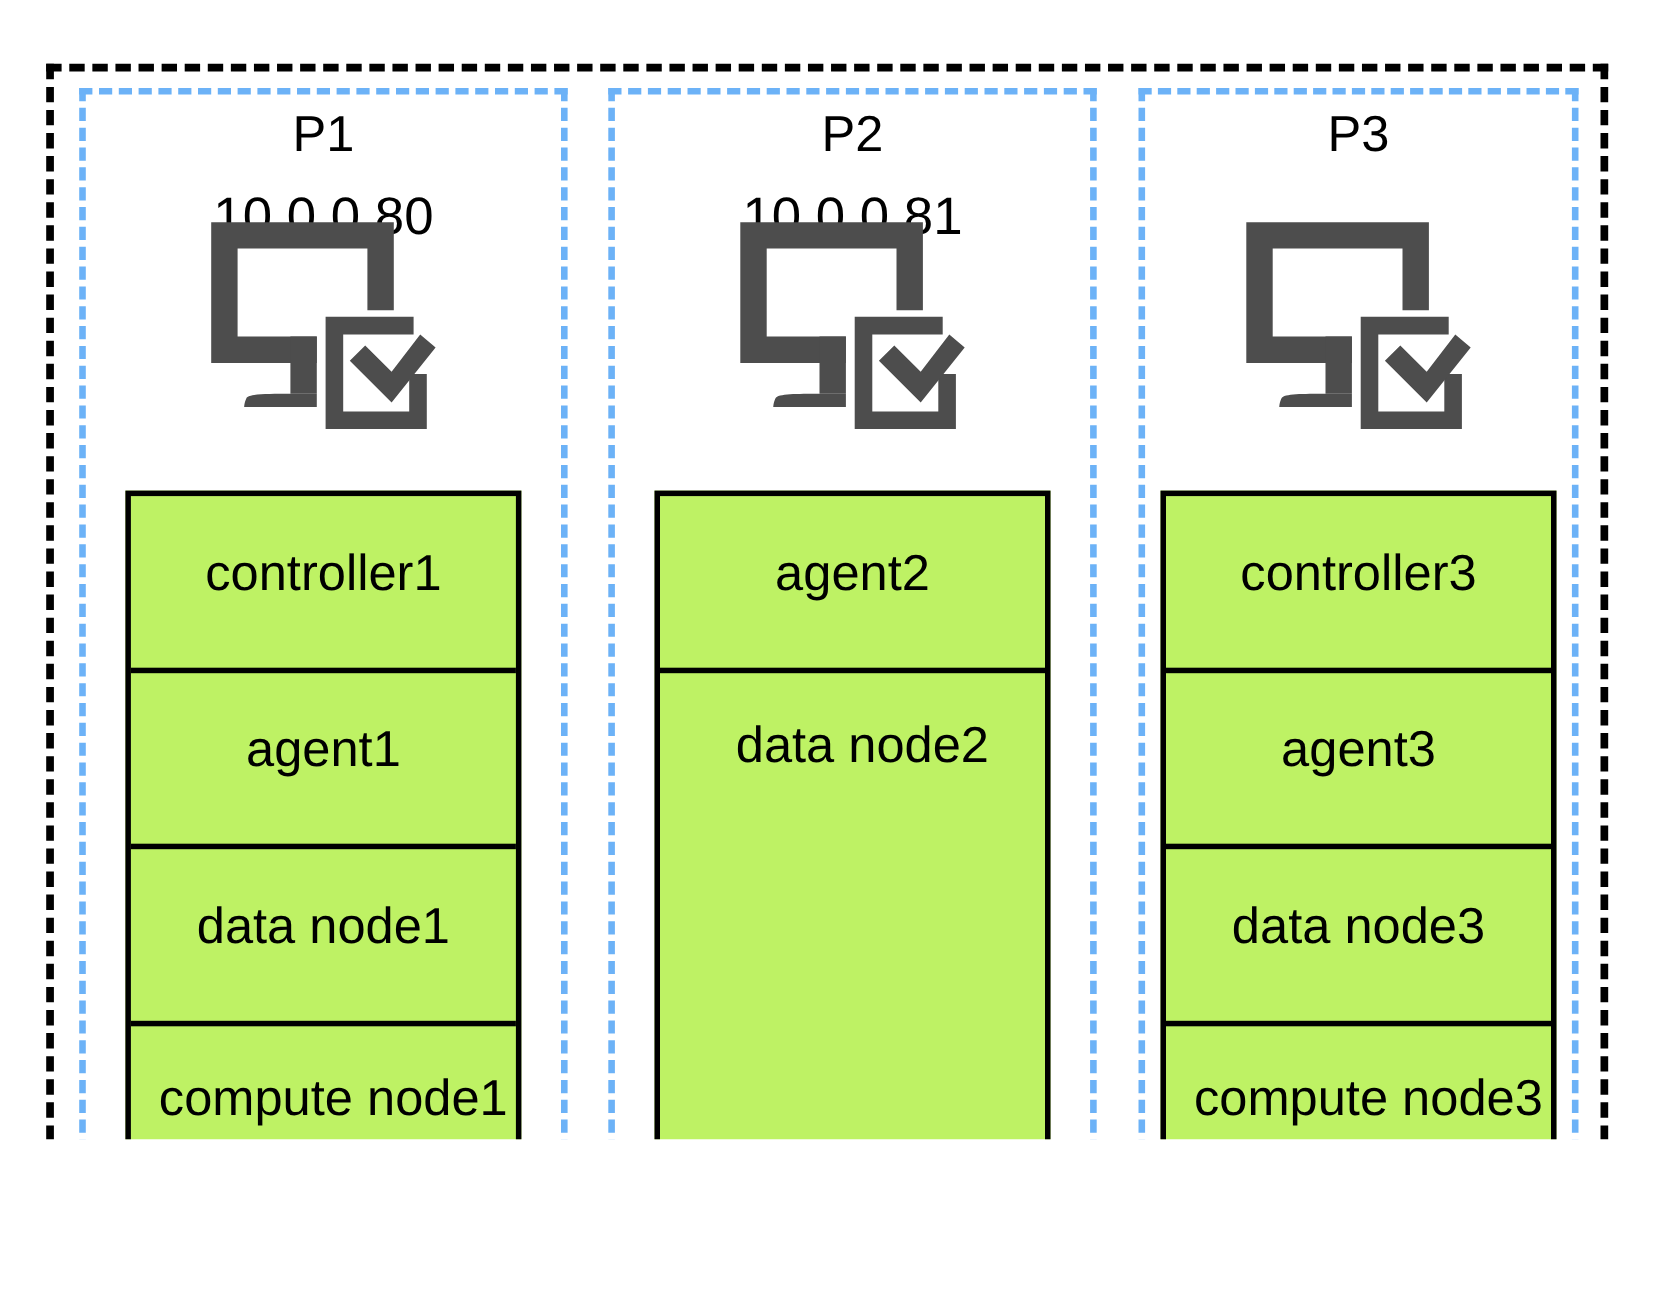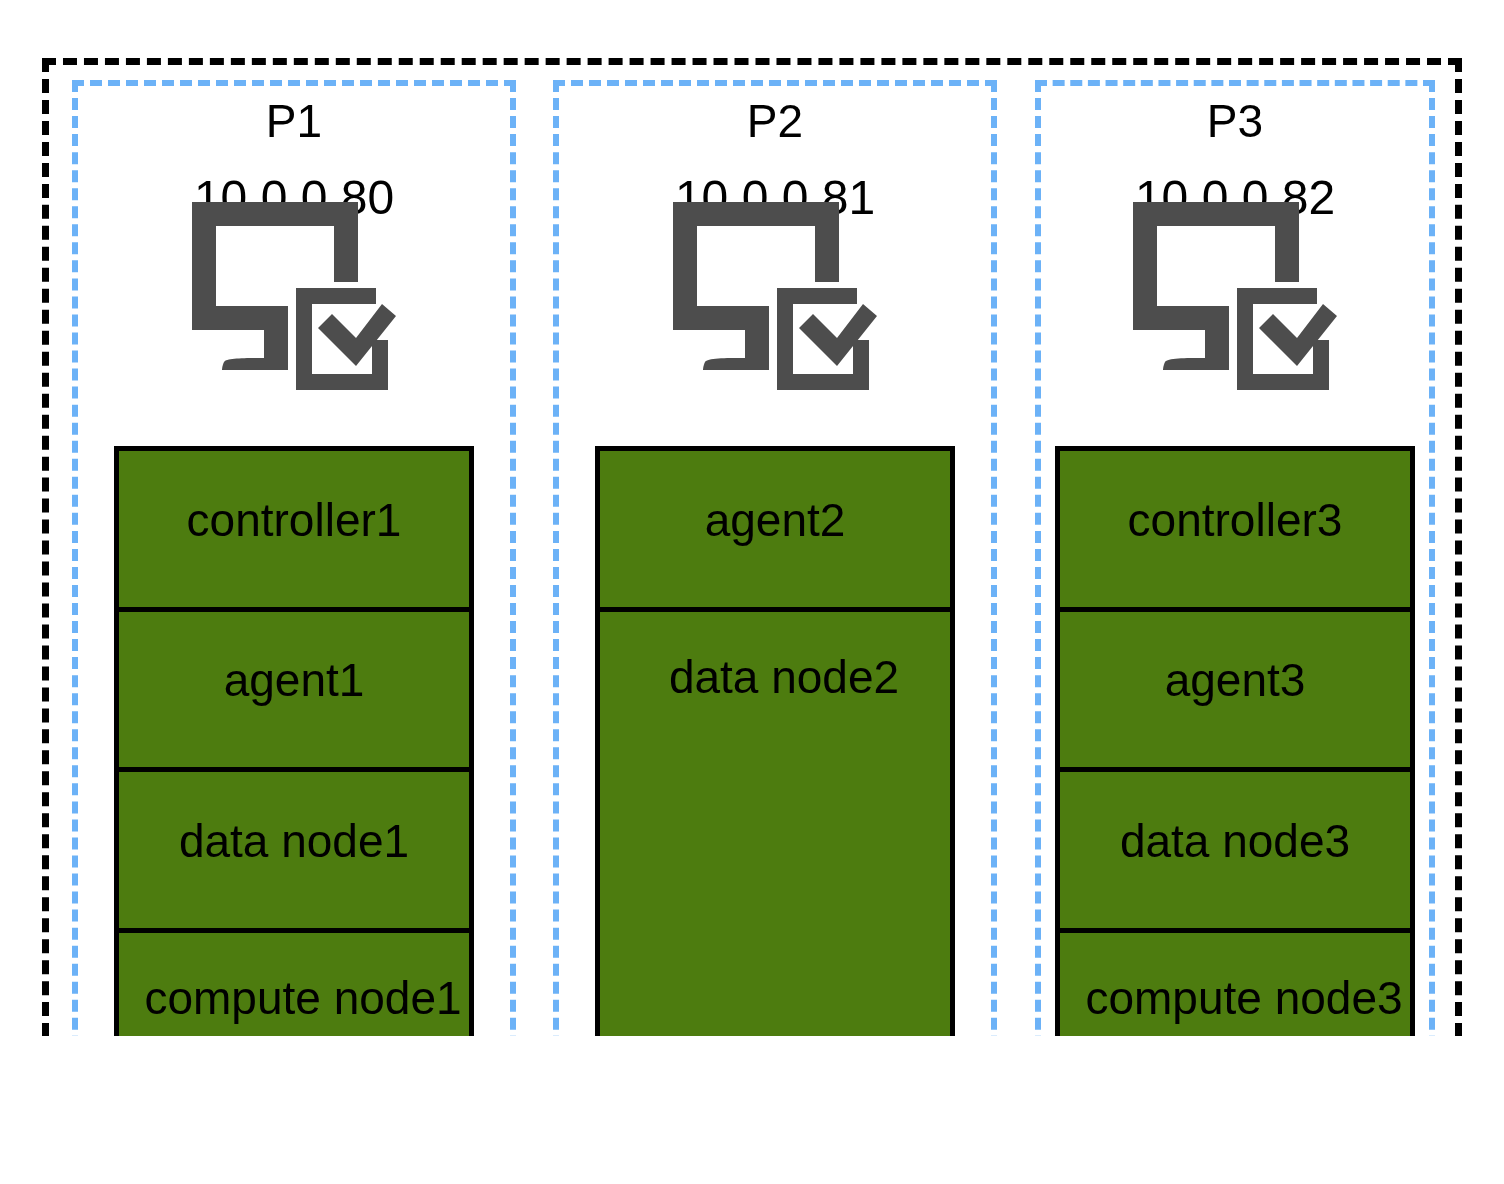--- a/index.html
+++ b/index.html
@@ -71,21 +71,21 @@
   
   .service-stack {
     position: absolute;
     left: 50%;
     transform: translateX(-50%);
     top: 360px;
     width: 360px;
     height: 642px;
     box-sizing: border-box;
     border: 5px solid #000000;
-    background: #4d7c0f;
+    background: #bef264;
   }
   .service-row {
     box-sizing: border-box;
     height: 160.5px;
     border-bottom: 5px solid #000000;
     display: flex;
     align-items: center;
     justify-content: center;
     padding-bottom: 18px;
   }
@@ -161,21 +161,20 @@
         <span class="service-label">agent2</span>
       </div>
       <div class="service-row">
         <span class="service-label">data node2</span>
       </div>
     </div>
   </div>
 
   <div class="node-group n3">
     <div class="node-title name">P3</div>
-    <div class="node-title ip">10.0.0.82</div>
 
     <div class="node-icon">
       <svg viewBox="0 0 216 192" xmlns="http://www.w3.org/2000/svg">
         <g fill="#4d4d4d">
           <path d="M6 4 H172 V84 H148 V28 H30 V108 H102 V132 H6 Z"></path>
           <path d="M78 108 H102 V160 H78 Z"></path>
           <path d="M78 160 C58 160 40 160 38 164 L38 164 C36 168 36 172 36 172 H102 V160 Z"></path>
           <path d="M110 90 H190 V106 H126 V176 H186 V142 H202 V192 H110 Z"></path>
           <path d="M132 130 L146 116 L170 140 L196 106 L210 118 L170 168 Z"></path>
         </g>

